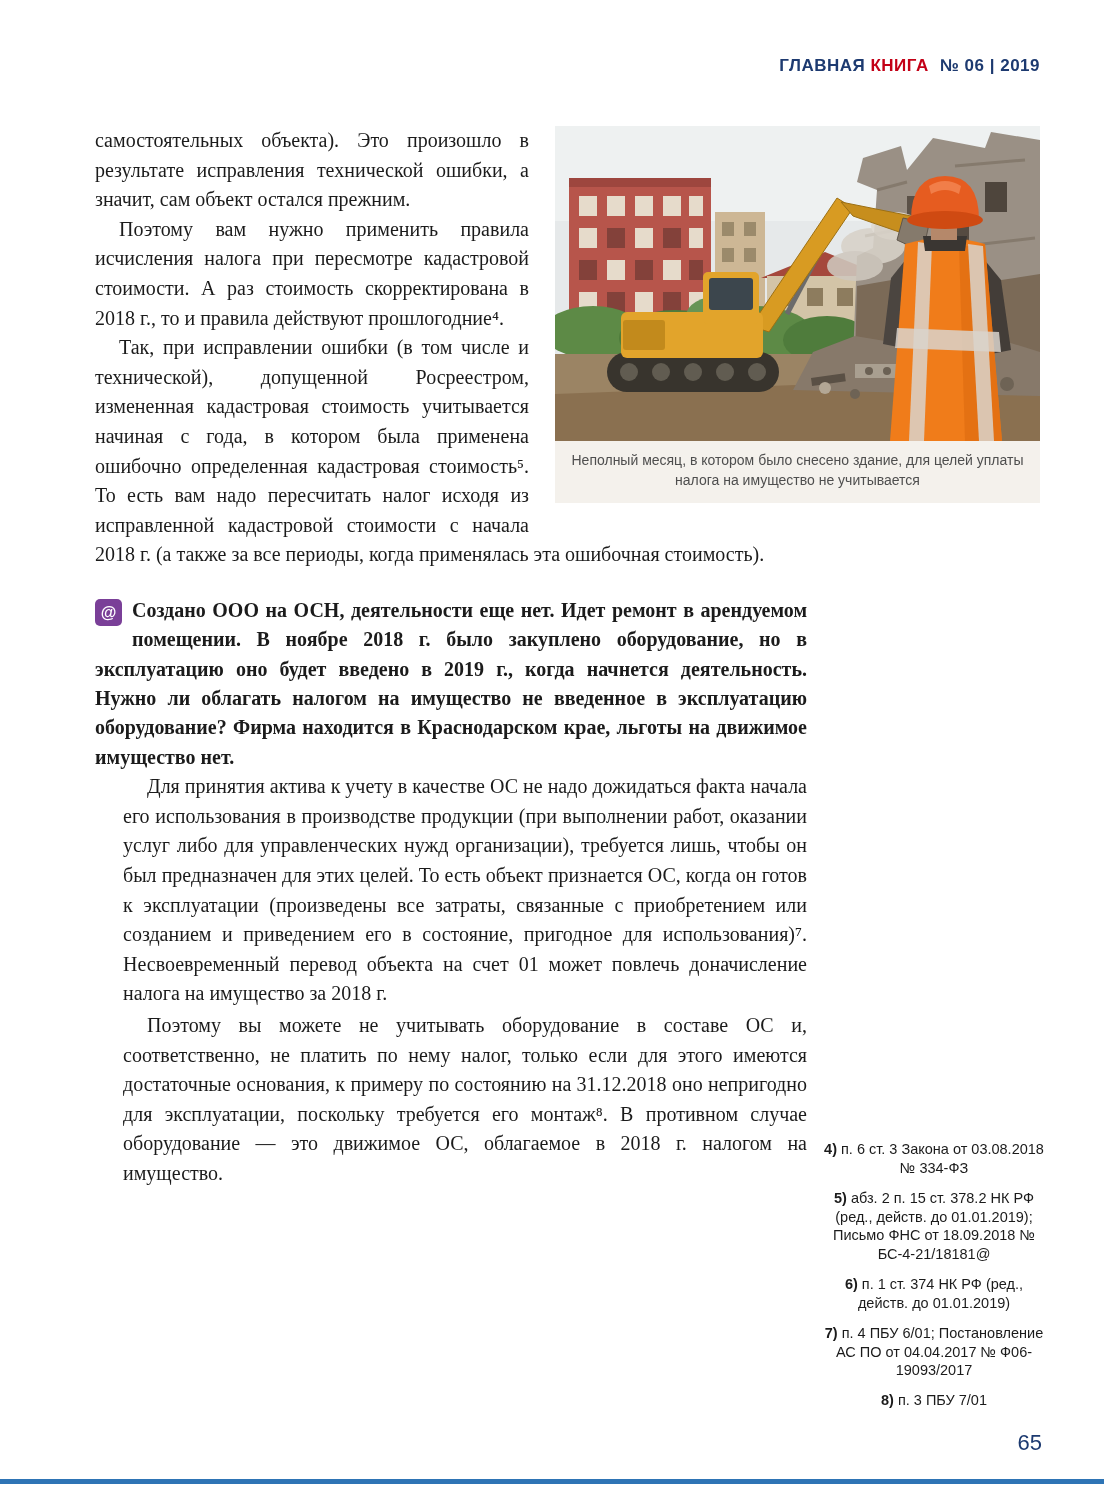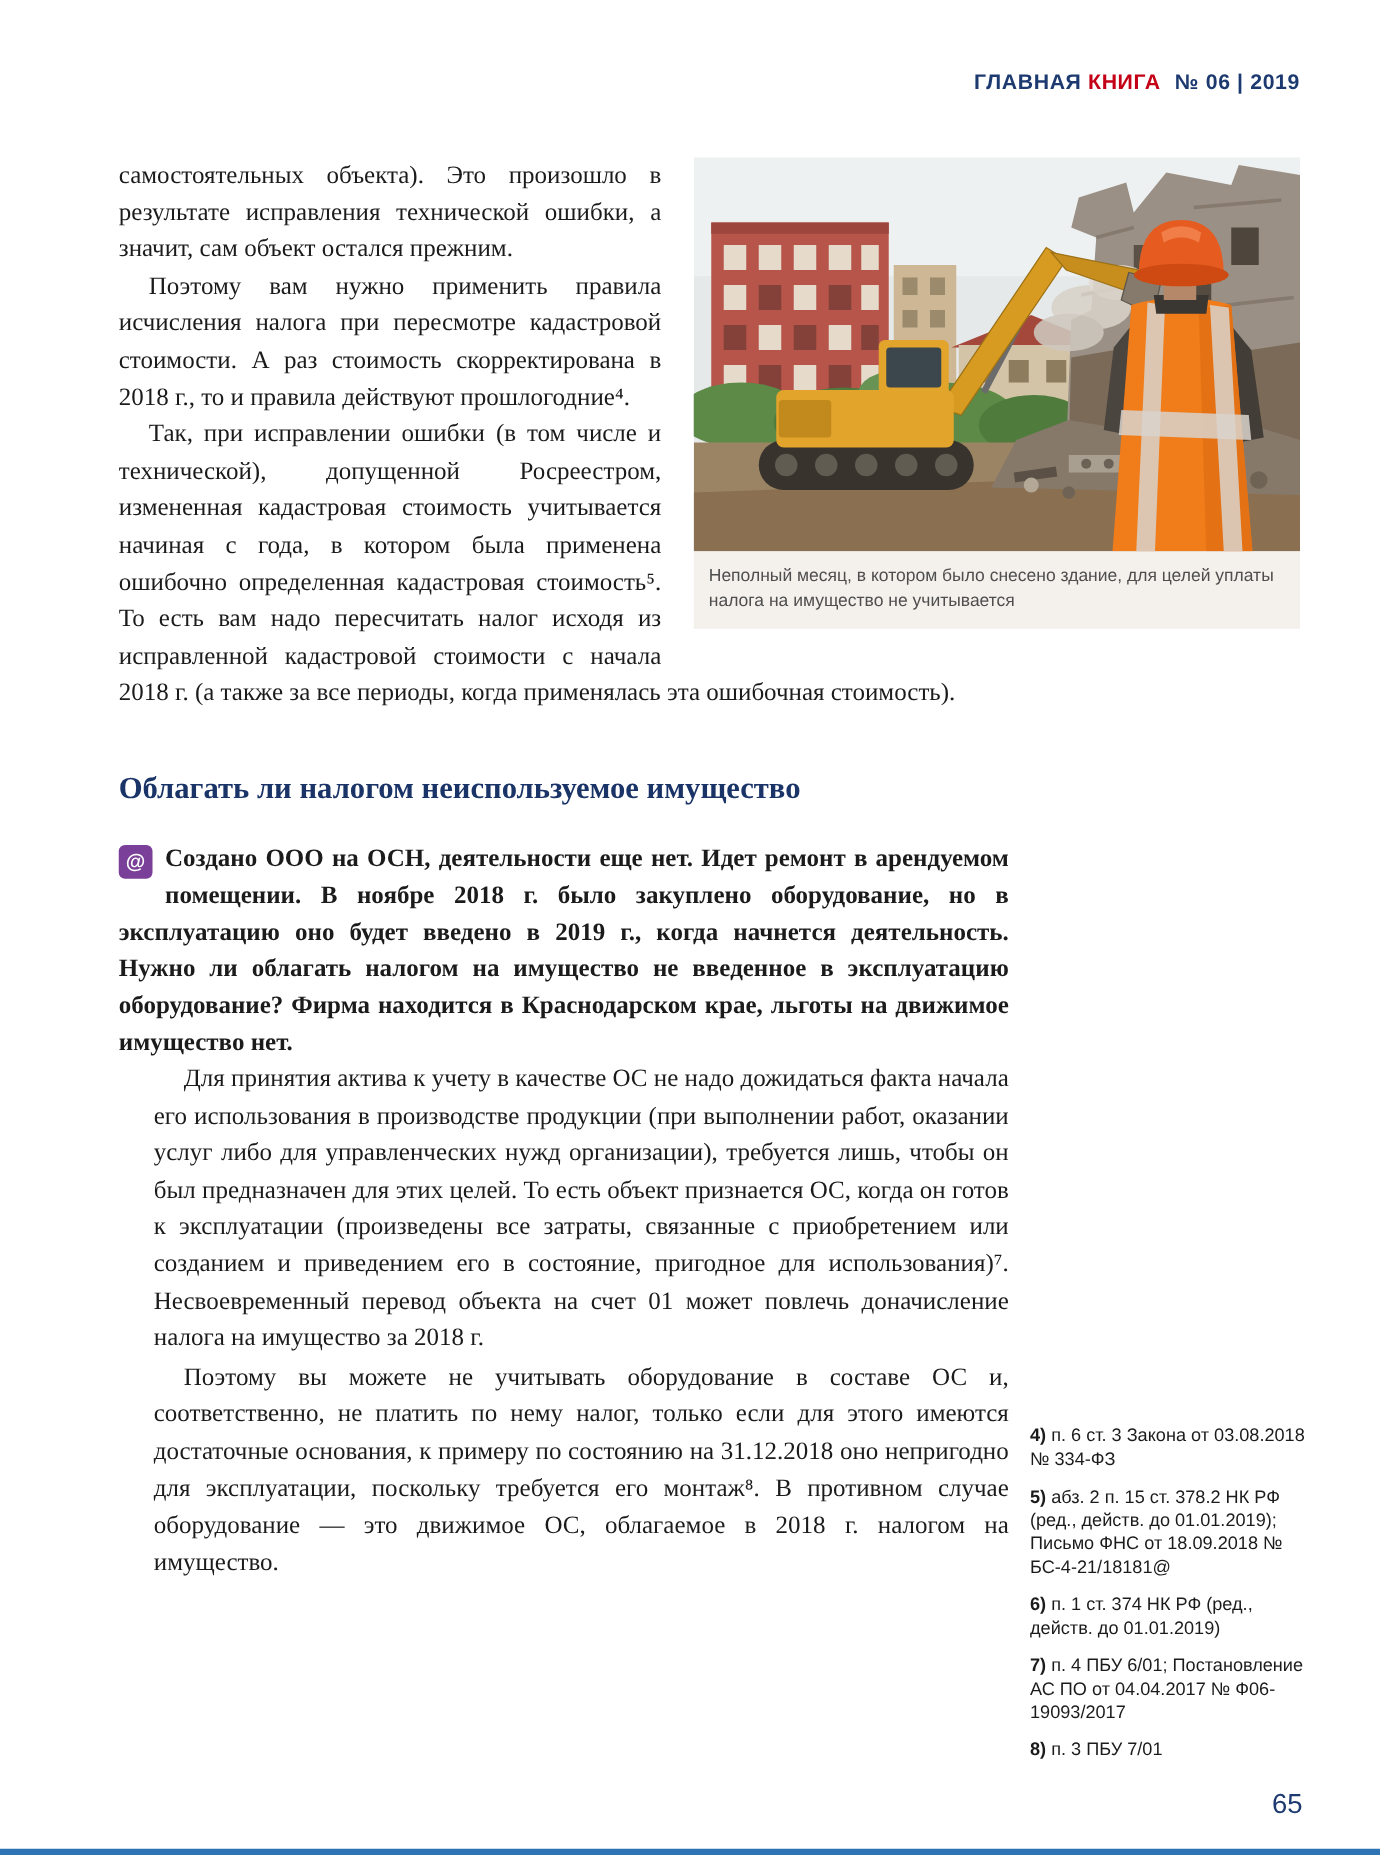--- a/index.html
+++ b/index.html
@@ -36,20 +36,21 @@
     left: 95px;
     top: 126px;
     width: 945px;
   }
 
   .photo-block {
     float: right;
     width: 485px;
     margin-left: 26px;
     margin-bottom: 10px;
+    text-align: center;
   }
   .photo-frame { width: 485px; height: 315px; display: block; }
   .photo-frame svg { display: block; }
   .caption {
     background: #f4f1ec;
     padding: 10px 12px 12px 12px;
     font-family: "Liberation Sans", "DejaVu Sans", sans-serif;
     font-size: 14px;
     line-height: 1.42;
     color: #4e4e4e;
@@ -101,21 +102,21 @@
   .footnotes {
     position: absolute;
     left: 824px;
     top: 1140px;
     width: 220px;
     font-family: "Liberation Sans", "DejaVu Sans", sans-serif;
     font-size: 14.5px;
     line-height: 1.3;
     color: #1b1b1b;
   }
-  .footnote { margin-bottom: 11px; }
+  .footnote { margin-bottom: 11px; text-align: center; }
   .fn-num { font-weight: bold; margin-right: 4px; }
 
   .page-number {
     position: absolute;
     right: 62px;
     bottom: 44px;
     font-family: "Liberation Sans", "DejaVu Sans", sans-serif;
     font-size: 22px;
     color: #1d3a70;
   }
@@ -270,21 +271,20 @@
           </g>
         </svg>
       </div>
       <figcaption class="caption">Неполный месяц, в котором было снесено здание, для целей уплаты налога на имущество не учитывается</figcaption>
     </figure>
 
     <p class="body">самостоятельных объекта). Это произошло в результате исправления технической ошибки, а значит, сам объект остался прежним.</p>
     <p class="body indent">Поэтому вам нужно применить правила исчисления налога при пересмотре кадастровой стоимости. А раз стоимость скорректирована в 2018 г., то и правила действуют прошлогодние⁴.</p>
     <p class="body indent">Так, при исправлении ошибки (в том числе и технической), допущенной Росреестром, измененная кадастровая стоимость учитывается начиная с года, в котором была применена ошибочно определенная кадастровая стоимость⁵. То есть вам надо пересчитать налог исходя из исправленной кадастровой стоимости с начала 2018 г. (а также за все периоды, когда применялась эта ошибочная стоимость).</p>
 
-    <h2 class="section-title">Облагать ли налогом неиспользуемое имущество</h2>
 
     <div class="qa">
       <p class="question">
         <span class="at-icon">@</span><span>Создано ООО на ОСН, деятельности еще нет. Идет ремонт в арендуемом помещении. В ноябре 2018 г. было закуплено оборудование, но в эксплуатацию оно будет введено в 2019 г., когда начнется деятельность. Нужно ли облагать налогом на имущество не введенное в эксплуатацию оборудование? Фирма находится в Краснодарском крае, льготы на движимое имущество нет.</span>
       </p>
       <p class="answer indent">Для принятия актива к учету в качестве ОС не надо дожидаться факта начала его использования в производстве продукции (при выполнении работ, оказании услуг либо для управленческих нужд организации), требуется лишь, чтобы он был предназначен для этих целей. То есть объект признается ОС, когда он готов к эксплуатации (произведены все затраты, связанные с приобретением или созданием и приведением его в состояние, пригодное для использования)⁷. Несвоевременный перевод объекта на счет 01 может повлечь доначисление налога на имущество за 2018 г.</p>
       <p class="answer indent">Поэтому вы можете не учитывать оборудование в составе ОС и, соответственно, не платить по нему налог, только если для этого имеются достаточные основания, к примеру по состоянию на 31.12.2018 оно непригодно для эксплуатации, поскольку требуется его монтаж⁸. В противном случае оборудование — это движимое ОС, облагаемое в 2018 г. налогом на имущество.</p>
     </div>
 
   </main>

